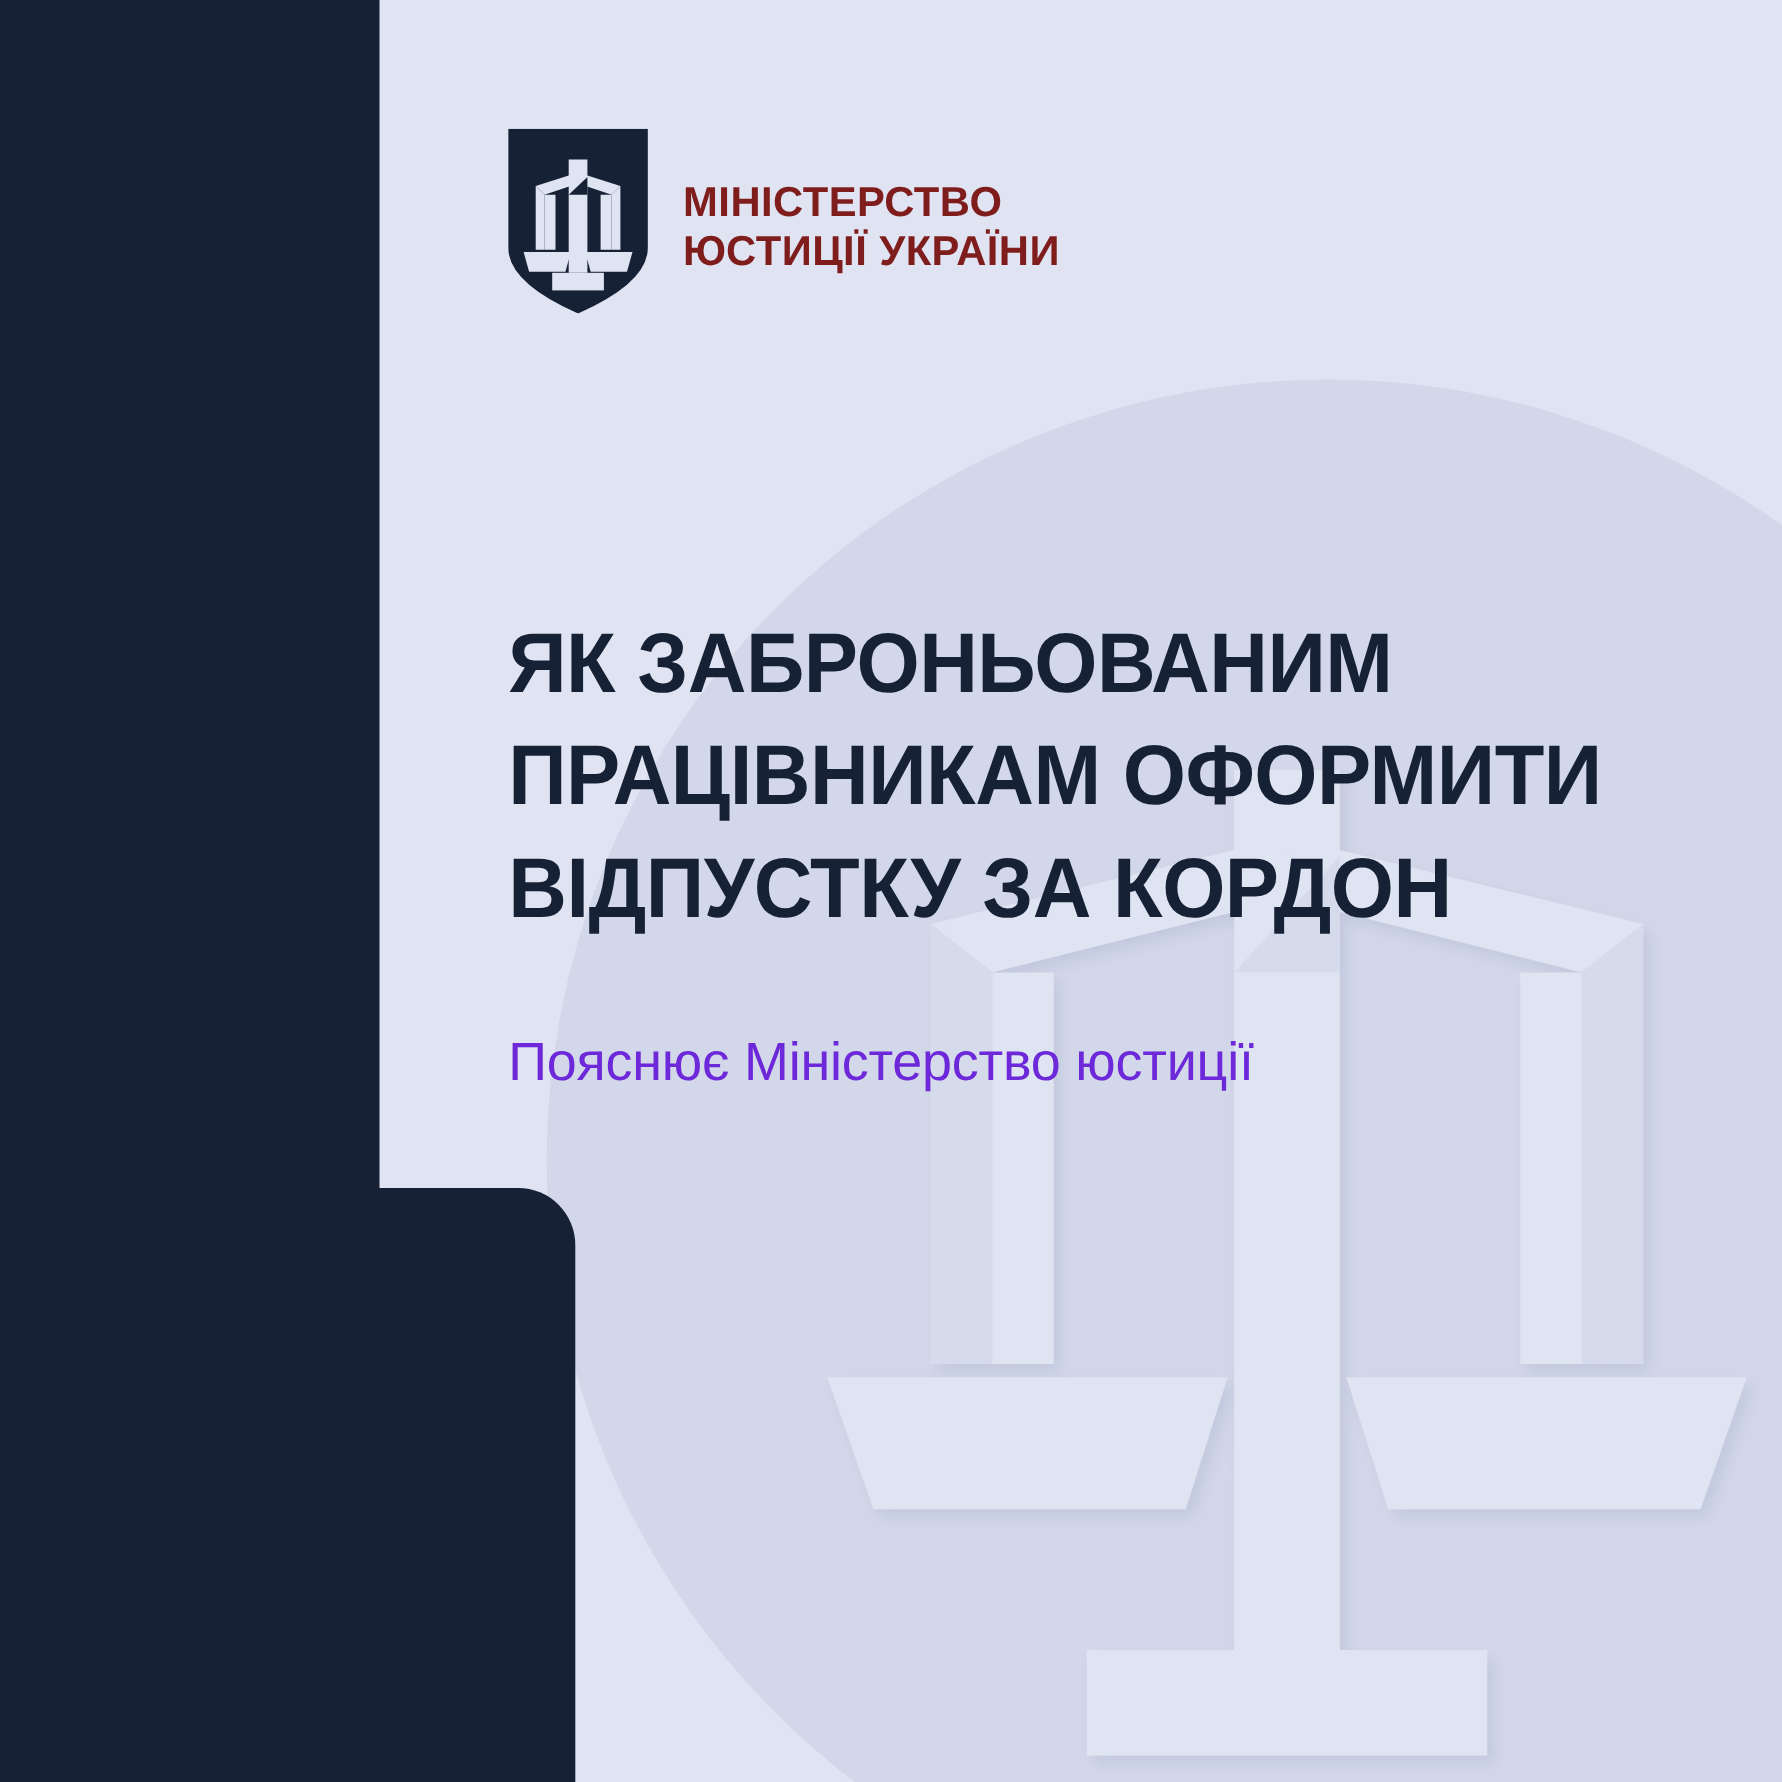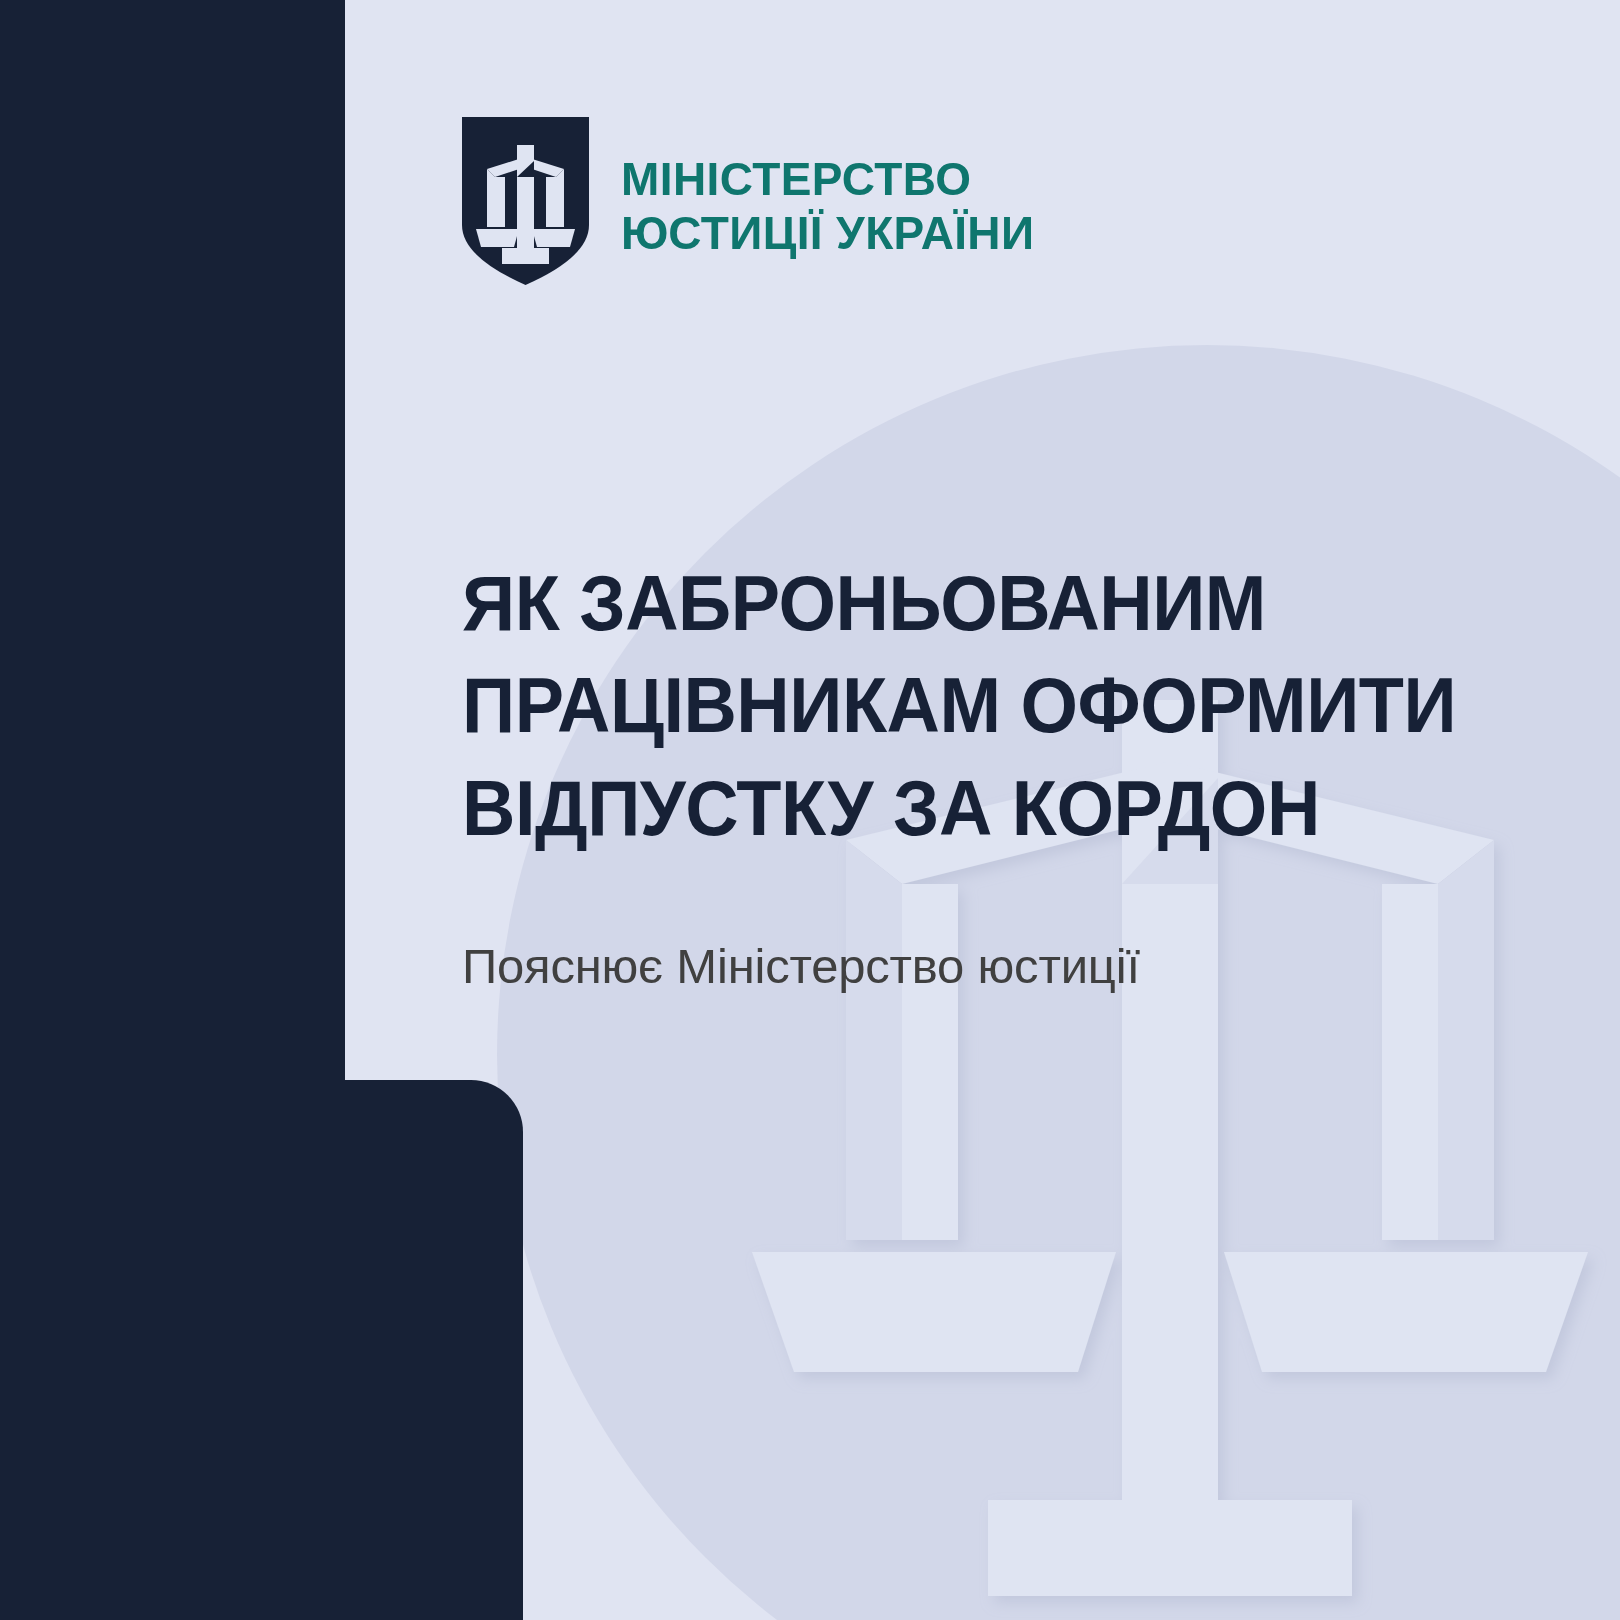--- a/index.html
+++ b/index.html
@@ -64,22 +64,22 @@
     position:absolute;
     left:462px;
     top:117px;
     display:flex;
     align-items:center;
     gap:32px;
     z-index:10;
   }
   .logo-shield{width:127px;height:168px;display:block;}
   .logo-text{
-    color:#0f766e;
-    font-size:46px;
+    color:#7f1d1d;
+    font-size:38px;
     font-weight:bold;
     line-height:1.17;
     letter-spacing:0.4px;
     text-transform:uppercase;
     white-space:pre-line;
     margin-top:11px;
   }
 
   
   .headline-block{
@@ -97,21 +97,21 @@
     line-height:1.33;
     letter-spacing:-0.5px;
     text-transform:uppercase;
     white-space:pre-line;
     transform:scaleX(0.96);
     transform-origin:left center;
   }
   .subtitle{
     margin:0;
     padding-top:78px;
-    color:#404040;
+    color:#6d28d9;
     font-size:49px;
     font-weight:400;
     line-height:1.2;
     letter-spacing:-0.2px;
   }
 </style>
 </head>
 <body>
 
 <div class="canvas">

